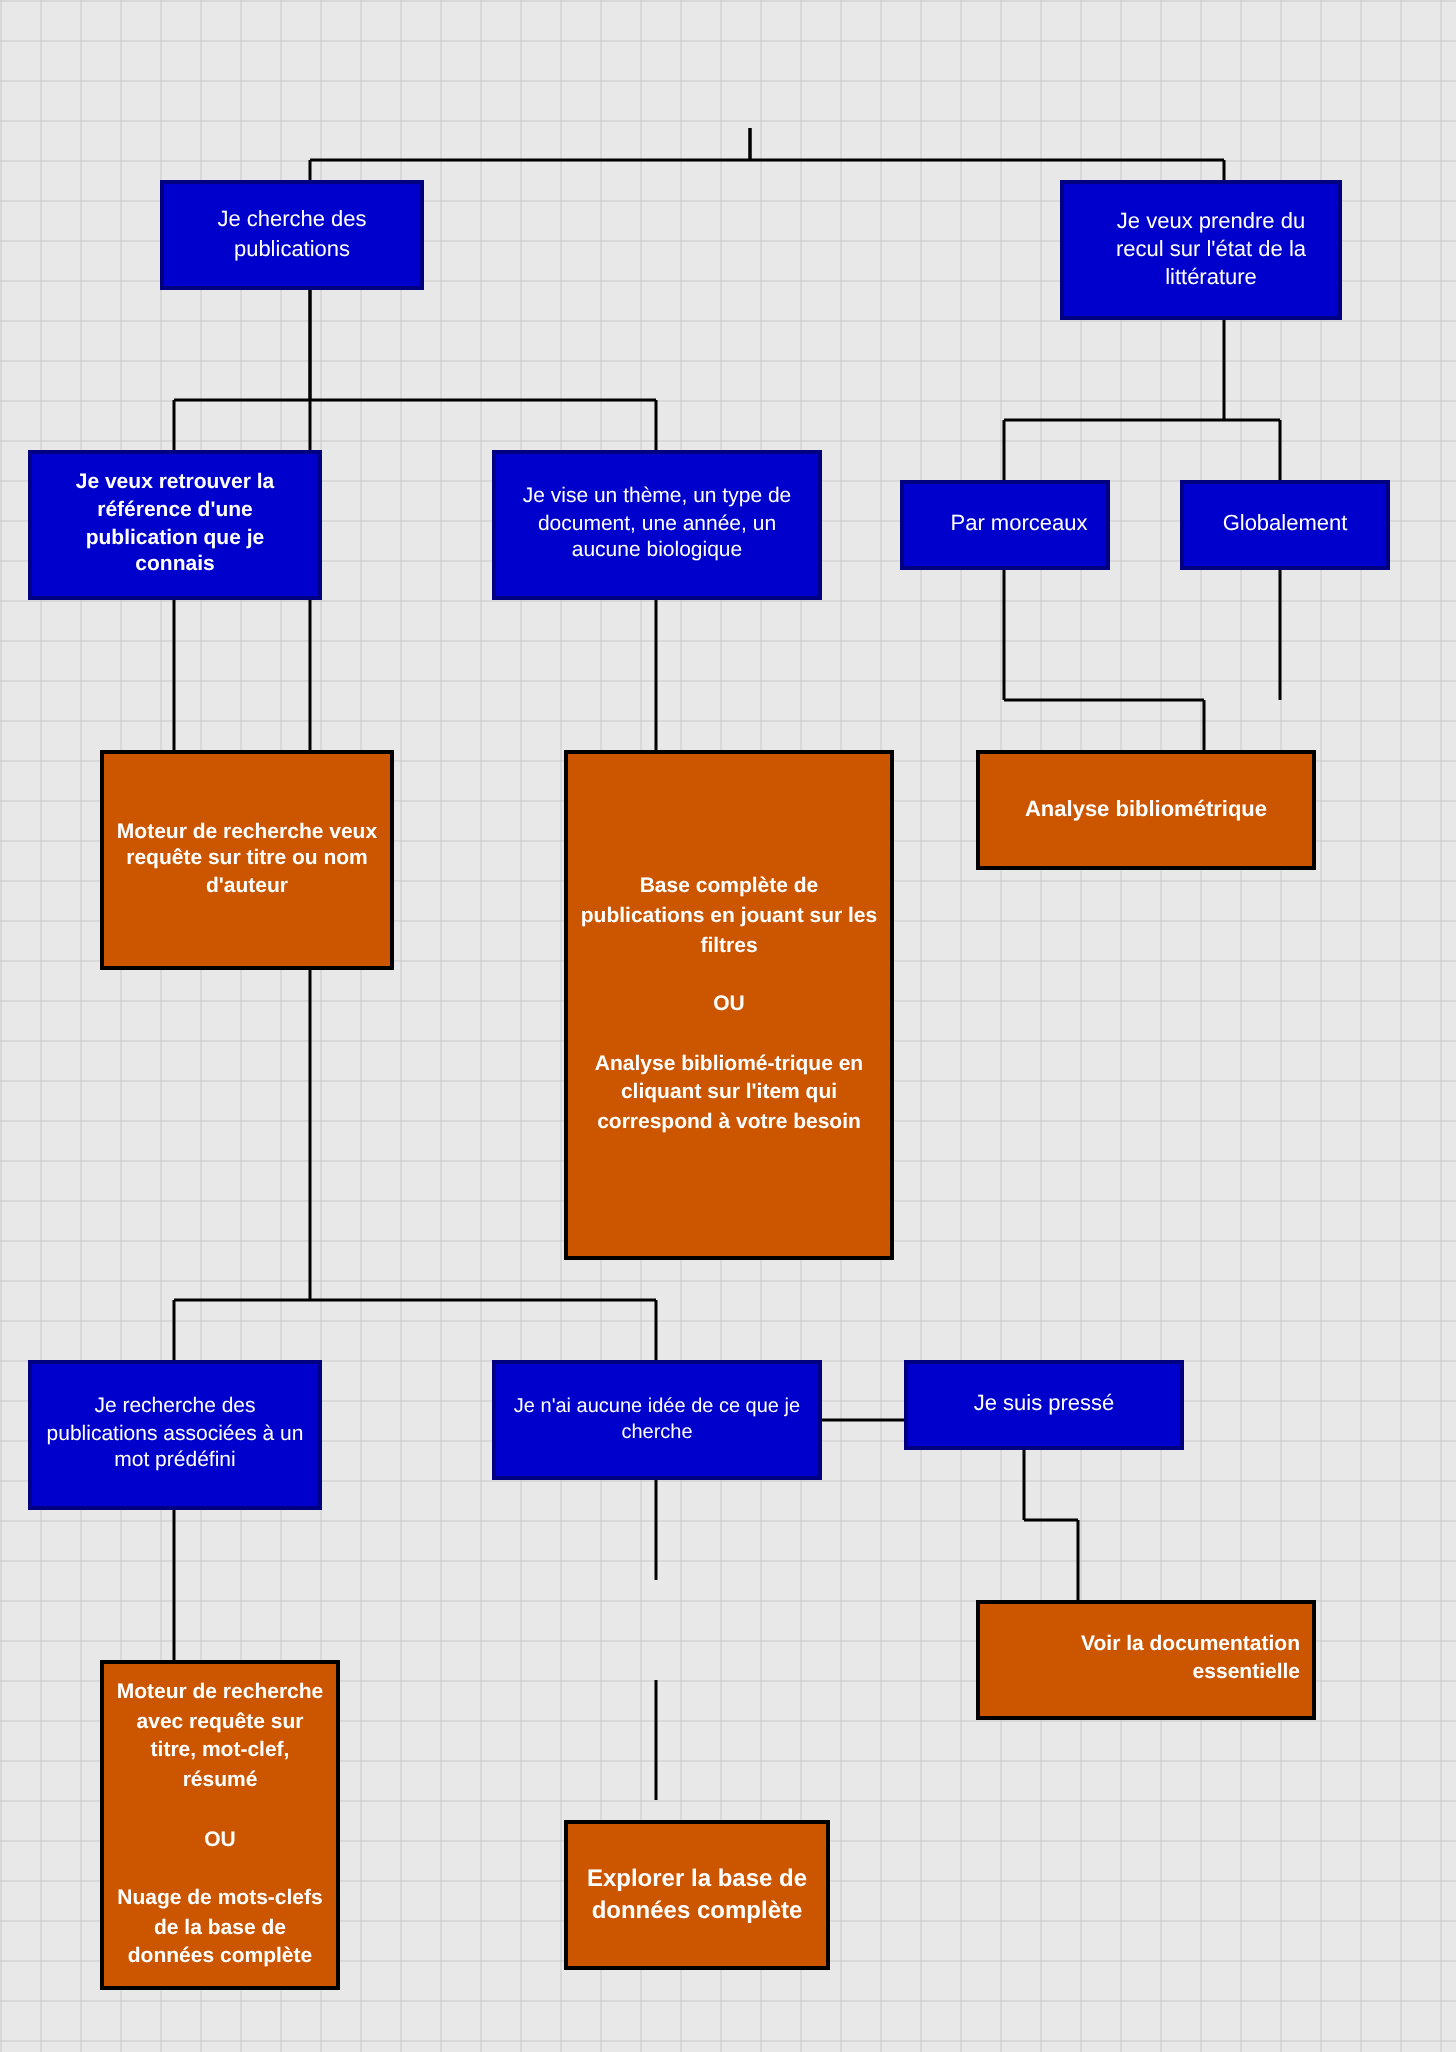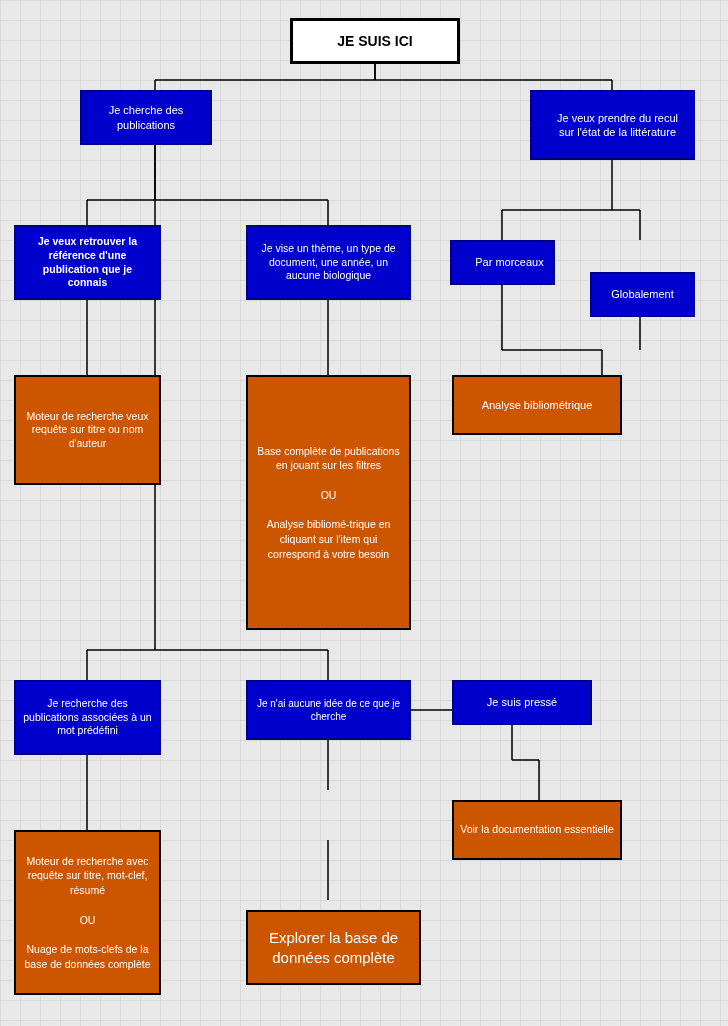--- a/index.html
+++ b/index.html
@@ -44,21 +44,22 @@
     .node-blue {
       background: #0000cc;
       color: #ffffff;
       border-color: #000080;
     }
 
     .node-orange {
       background: #cc5500;
       color: #ffffff;
       border-color: #000;
-      font-weight: normal;
+      font-weight: bold;
+      margin-left: 36px;
     }
 
     
     .connectors {
       position: absolute;
       top: 0;
       left: 0;
       width: 100%;
       height: 100%;
       pointer-events: none;
@@ -115,45 +116,42 @@
 
     <line x1="328" y1="740" x2="328" y2="790" stroke="#000" stroke-width="1.5"></line>
 
     <line x1="512" y1="725" x2="512" y2="760" stroke="#000" stroke-width="1.5"></line>
     <line x1="512" y1="760" x2="539" y2="760" stroke="#000" stroke-width="1.5"></line>
     <line x1="539" y1="760" x2="539" y2="800" stroke="#000" stroke-width="1.5"></line>
 
     <line x1="328" y1="840" x2="328" y2="900" stroke="#000" stroke-width="1.5"></line>
   </svg>
 
-  <div class="node node-white" style="left:290px; top:18px; width:170px; height:46px; font-weight:bold; font-size:14px; border-width:3px;">
-    <span>JE SUIS ICI</span>
-  </div>
 
   <div class="node node-blue" style="left:80px; top:90px; width:132px; height:55px;">
     <span>Je cherche des publications</span>
   </div>
 
-  <div class="node node-blue" style="left:530px; top:90px; width:165px; height:70px;padding-left:16px;">
+  <div class="node node-blue" style="left:530px; top:90px; width:141px; height:70px;padding-left:16px;">
     <span>Je veux prendre du recul sur l'état de la littérature</span>
   </div>
 
   <div class="node node-blue" style="left:14px; top:225px; width:147px; height:75px; font-size:10.5px;font-weight:bold;">
     <span>Je veux retrouver la référence d'une publication que je connais</span>
   </div>
 
   <div class="node node-blue" style="left:246px; top:225px; width:165px; height:75px; font-size:10.5px;">
     <span>Je vise un thème, un type de document, une année, un aucune biologique</span>
   </div>
 
   <div class="node node-blue" style="left:450px; top:240px; width:105px; height:45px;padding-left:20px;">
     <span>Par morceaux</span>
   </div>
 
-  <div class="node node-blue" style="left:590px; top:240px; width:105px; height:45px;margin-top:32px;">
+  <div class="node node-blue" style="left:590px; top:240px; width:105px; height:45px;">
     <span>Globalement</span>
   </div>
 
   <div class="node node-orange" style="left:14px; top:375px; width:147px; height:110px; font-size:10.5px;">
     <span>Moteur de recherche veux requête sur titre ou nom d'auteur</span>
   </div>
 
   <div class="node node-orange" style="left:246px; top:375px; width:165px; height:255px; font-size:10.5px; white-space:pre-line; line-height:1.4;">
     <span>Base complète de publications en jouant sur les filtres<br><br>OU<br><br>Analyse bibliomé-trique en cliquant sur l'item qui correspond à votre besoin</span>
   </div>
@@ -167,26 +165,26 @@
   </div>
 
   <div class="node node-blue" style="left:246px; top:680px; width:165px; height:60px; font-size:10px;">
     <span>Je n'ai aucune idée de ce que je cherche</span>
   </div>
 
   <div class="node node-blue" style="left:452px; top:680px; width:140px; height:45px;">
     <span>Je suis pressé</span>
   </div>
 
-  <div class="node node-orange" style="left:14px; top:830px; width:147px; height:165px; font-size:10.5px; white-space:pre-line; line-height:1.4;">
+  <div class="node node-orange" style="left:14px; top:830px; width:120px; height:165px; font-size:10.5px; white-space:pre-line; line-height:1.4;">
     <span>Moteur de recherche avec requête sur titre, mot-clef, résumé<br><br>OU<br><br>Nuage de mots-clefs de la base de données complète</span>
   </div>
 
 
-  <div class="node node-orange" style="left:452px; top:800px; width:170px; height:60px; font-size:10.5px;">
+  <div class="node node-orange" style="left:452px; top:800px; width:170px; height:60px; font-size:10.5px;text-align:right;">
     <span>Voir la documentation essentielle</span>
   </div>
 
-  <div class="node node-orange" style="left:246px; top:910px; width:175px; height:75px; font-size:15px;">
+  <div class="node node-orange" style="left:246px; top:910px; width:133px; height:75px; font-size:12px;">
     <span>Explorer la base de données complète</span>
   </div>
 
 </div>
 
 </body></html>

